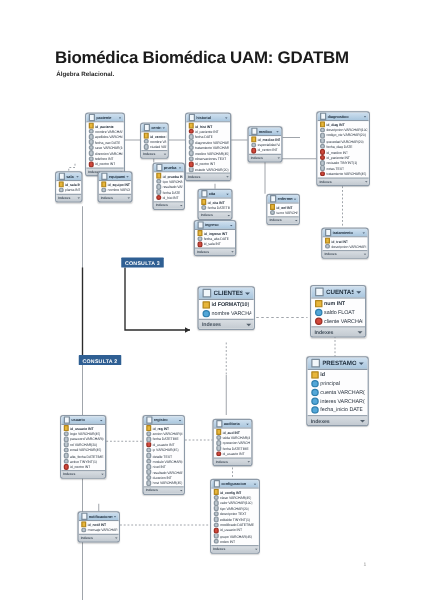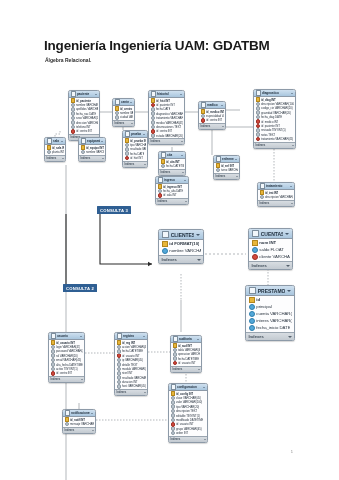--- a/index.html
+++ b/index.html
@@ -189,21 +189,21 @@
     padding: 1.5px 3px;
     white-space: nowrap;
     border-radius: 0.5px;
   }
 </style>
 </head>
 <body>
 
 <div class="page">
 
-  <div class="title">Ingeniería Ingeniería UAM: GDATBM</div>
+  <div class="title">Biomédica Biomédica UAM: GDATBM</div>
   <div class="subtitle">Álgebra Relacional.</div>
 
   <div class="canvas">
     <svg class="lines" viewBox="0 0 339 480" width="339" height="480">
       <g id="conn-group" fill="none" stroke="#555f6a" stroke-width="0.45">
           <path d="M 84 131 L 84 137"></path>
           <path d="M 60 131 L 60 134 L 55 134 L 55 137" stroke-dasharray="1.5 1.5"></path>
           <path d="M 100 112 L 112 112"></path>
           <path d="M 123 119 L 123 130"></path>
           <path d="M 135 112 L 148 112"></path>

